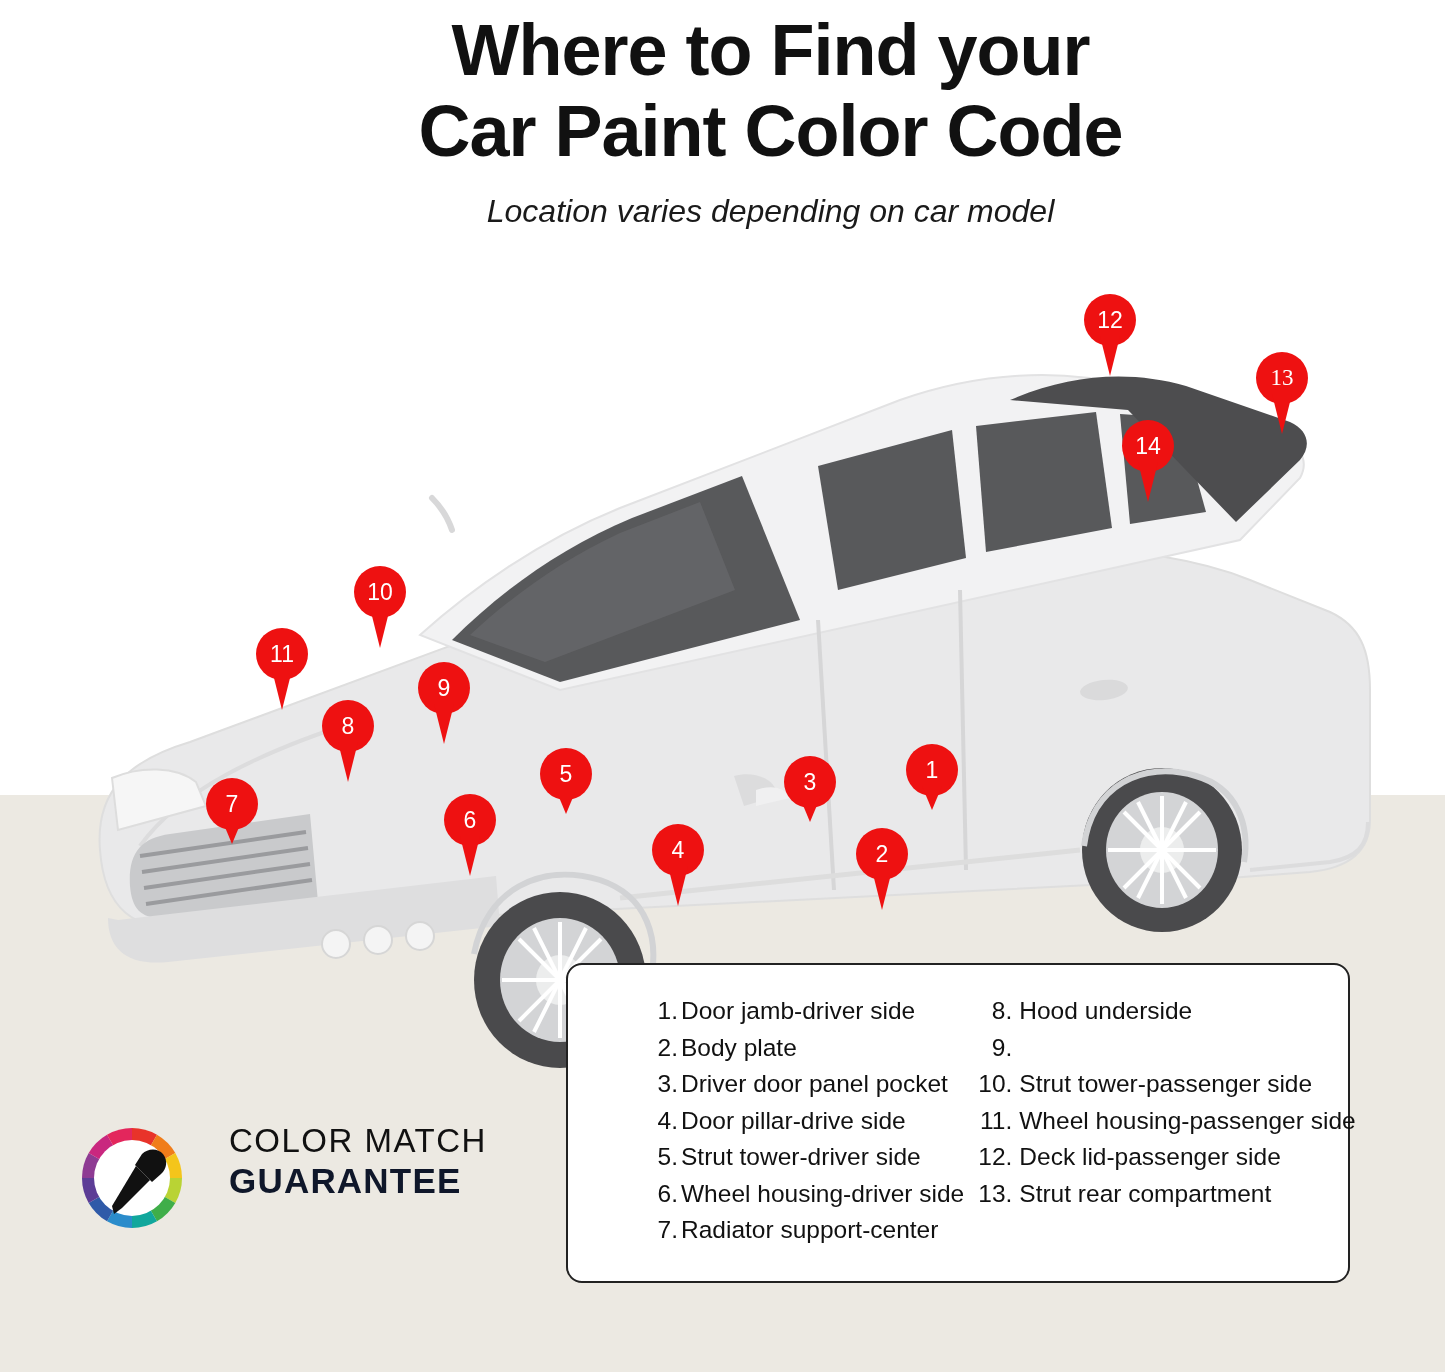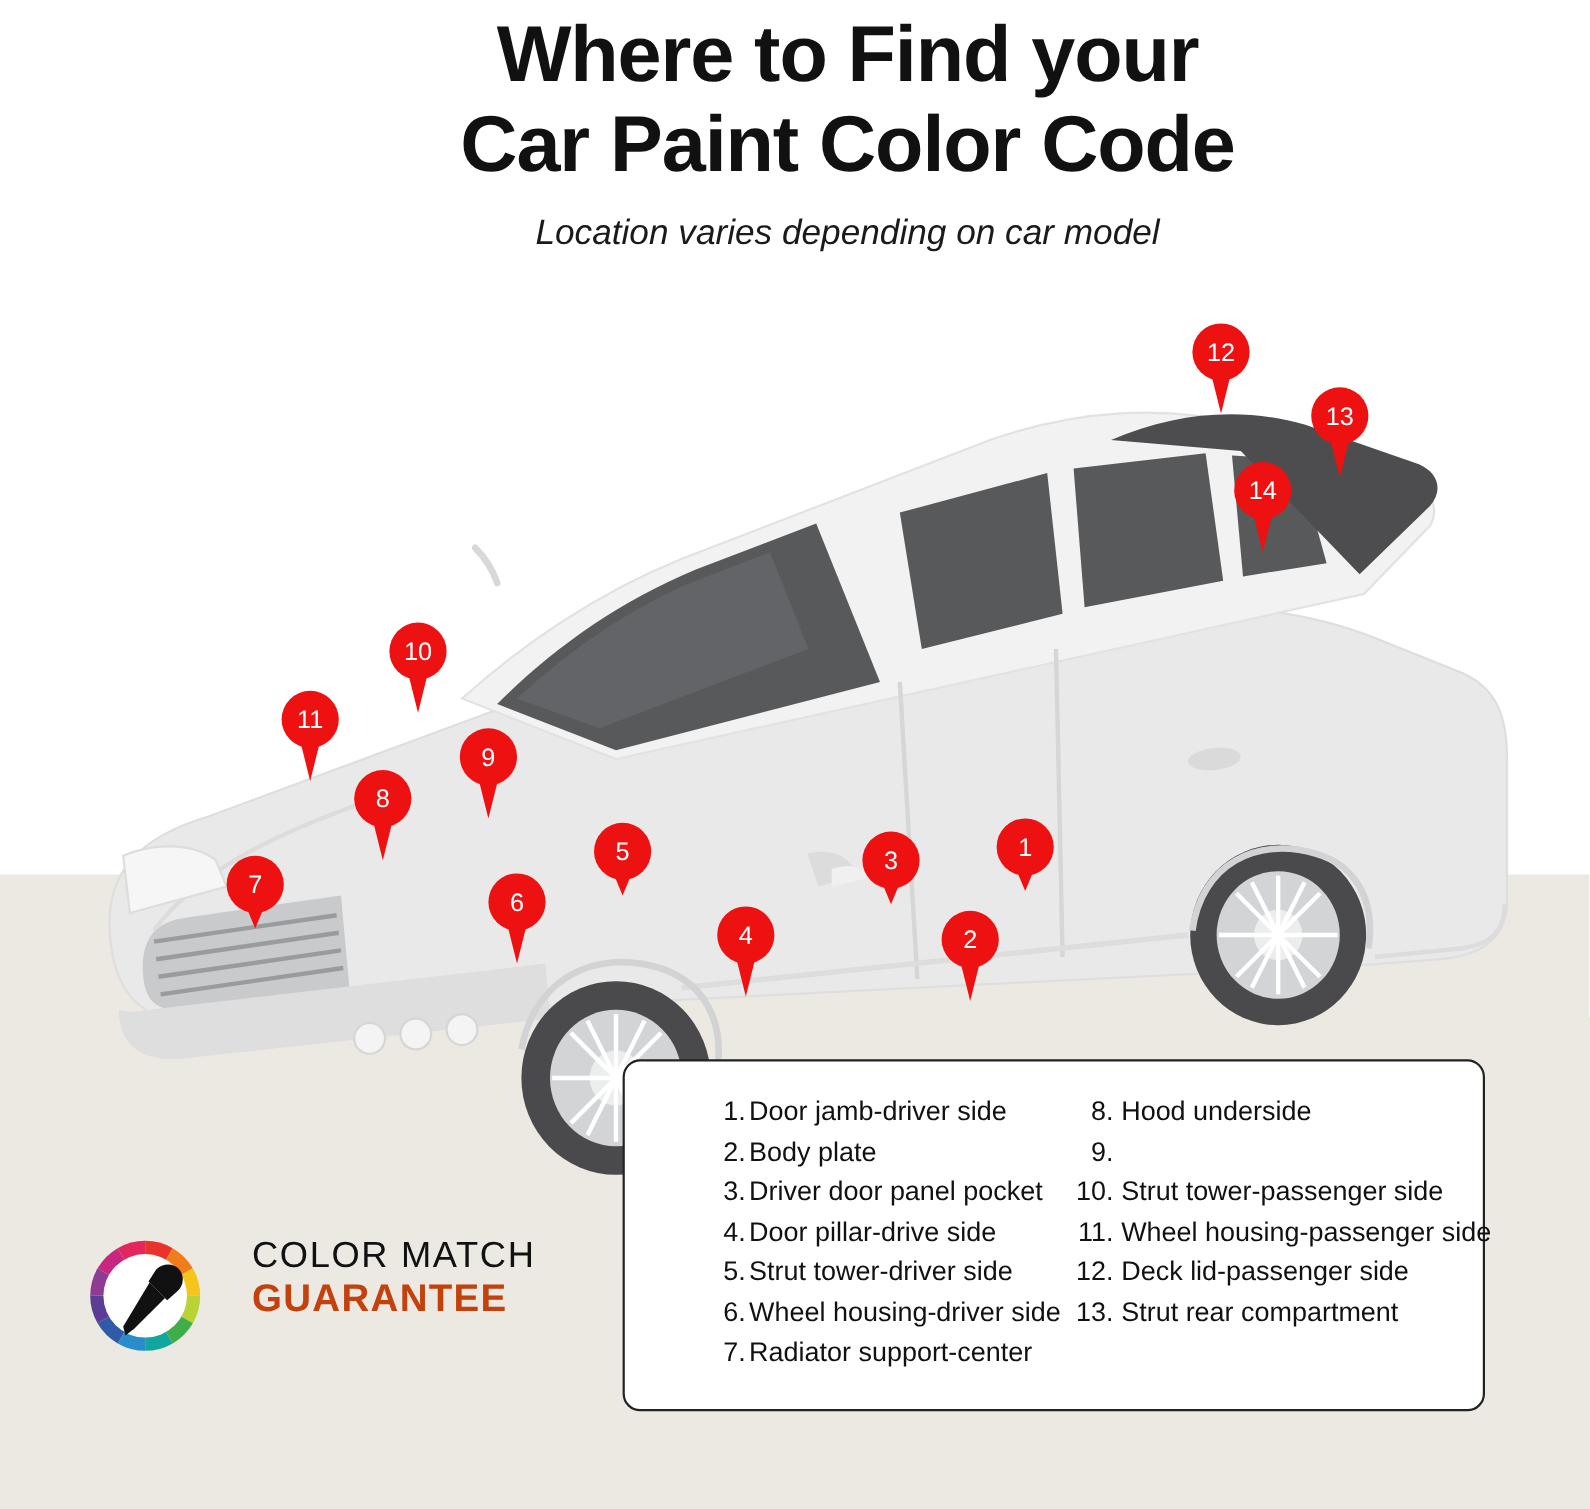--- a/index.html
+++ b/index.html
@@ -159,21 +159,21 @@
   }
   .brand-line1 {
     font-size: 33px;
     letter-spacing: 1.5px;
     color: #111111;
   }
   .brand-line2 {
     font-size: 35px;
     font-weight: bold;
     letter-spacing: 1.2px;
-    color: #c2410c;
+    color: #0f172a;
     margin-top: 6px;
   }
 </style>
 </head>
 <body>
 
 <div id="infographic">
 
   <div class="ground"></div>
 
@@ -316,21 +316,21 @@
     <div class="tail"></div>
   </div>
   <div class="marker long" style="left:256px; top:628px;">
     <div class="bubble">11</div>
     <div class="tail"></div>
   </div>
   <div class="marker long" style="left:1084px; top:294px;">
     <div class="bubble">12</div>
     <div class="tail"></div>
   </div>
-  <div class="marker long" style="left:1192px; top:352px;">
+  <div class="marker long" style="left:1256px; top:352px;font-family:Liberation Serif, serif;">
     <div class="bubble">13</div>
     <div class="tail"></div>
   </div>
   <div class="marker long" style="left:1122px; top:420px;">
     <div class="bubble">14</div>
     <div class="tail"></div>
   </div>
 
   <div class="legend">
     <div class="legend-col left">

